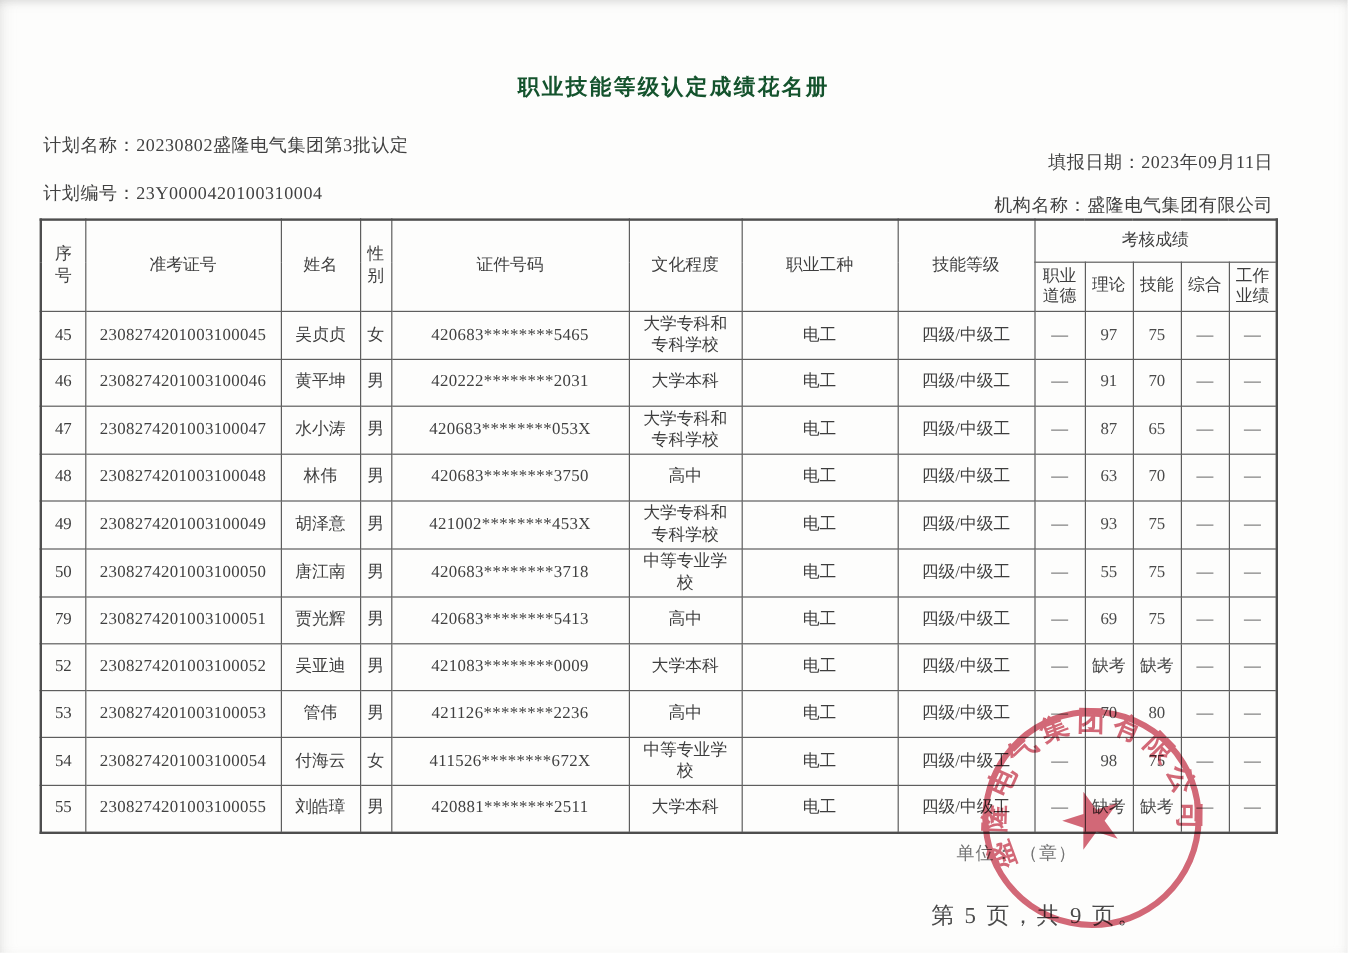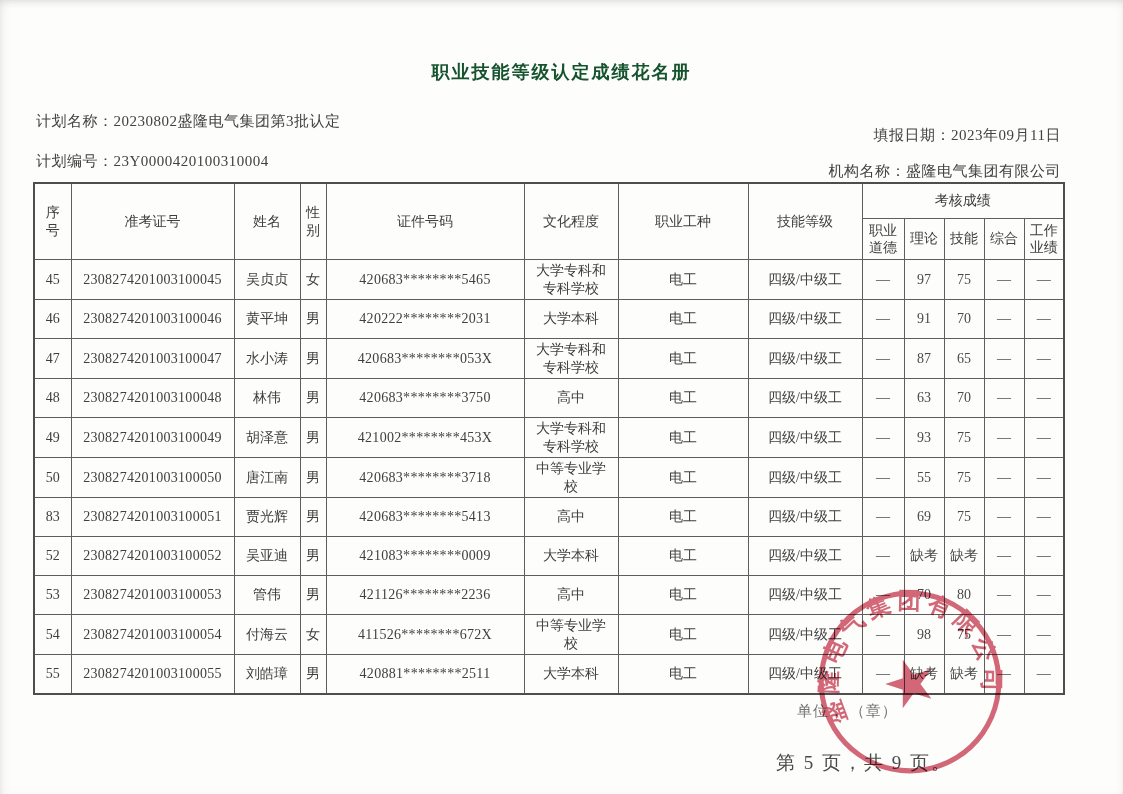--- a/index.html
+++ b/index.html
@@ -185,21 +185,21 @@
       <td>中等专业学校</td>
       <td>电工</td>
       <td>四级/中级工</td>
       <td class="s">—</td>
       <td class="s">55</td>
       <td class="s">75</td>
       <td class="s">—</td>
       <td class="s">—</td>
     </tr>
     <tr class="r">
-      <td>83</td>
+      <td>79</td>
       <td class="num">2308274201003100051</td>
       <td>贾光辉</td>
       <td>男</td>
       <td class="num">420683********5413</td>
       <td>高中</td>
       <td>电工</td>
       <td>四级/中级工</td>
       <td class="s">—</td>
       <td class="s">69</td>
       <td class="s">75</td>

